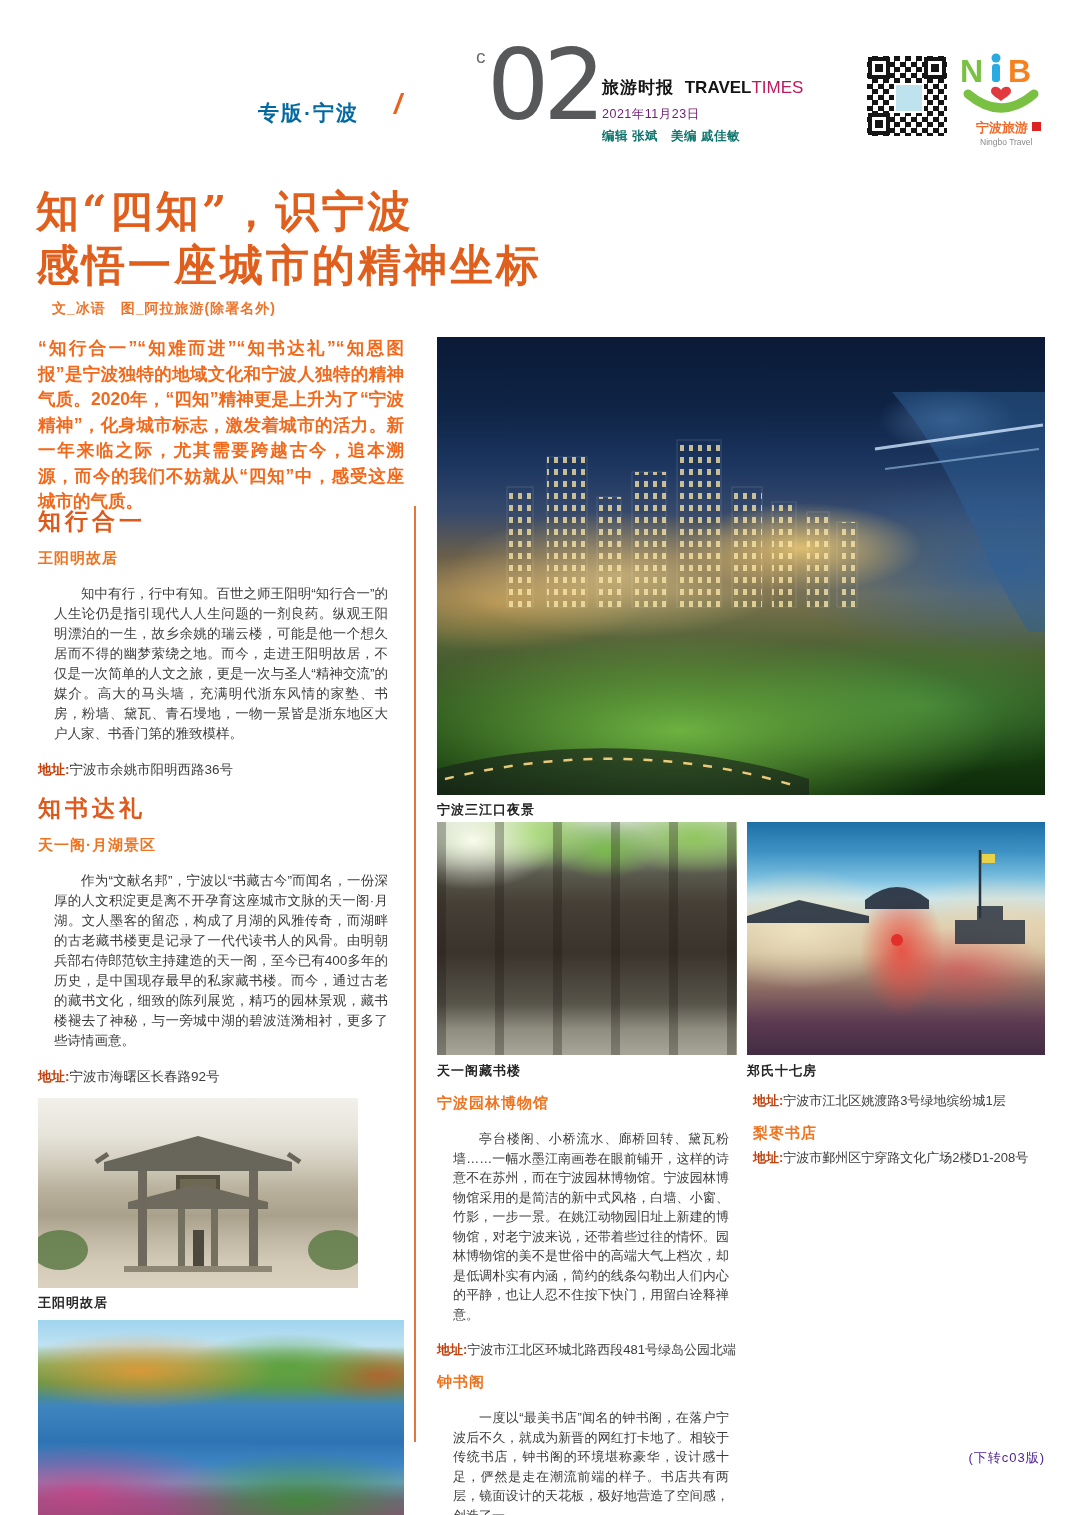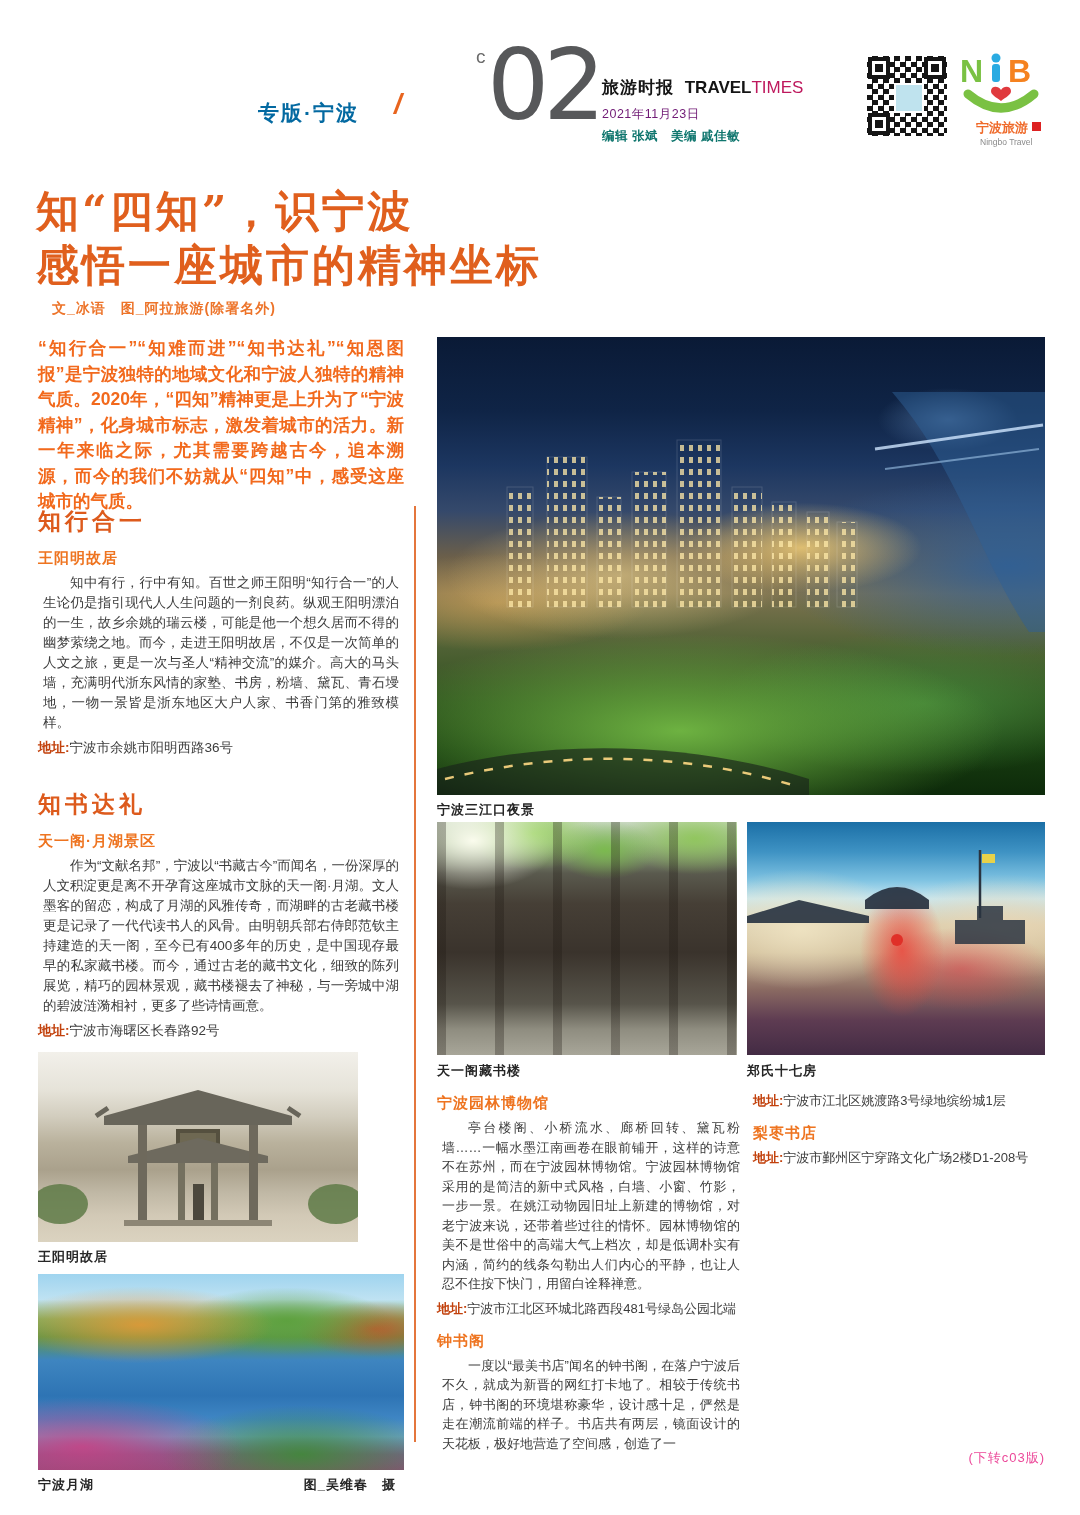--- a/index.html
+++ b/index.html
@@ -37,24 +37,24 @@
   .byline{left:52px;top:300px;font-size:14px;font-weight:bold;color:#ed742a;letter-spacing:1px;}
   .intro{left:38px;top:336px;width:366px;font-size:17.5px;line-height:25.5px;font-weight:bold;
          color:#f2691c;text-align:justify;}
 
   
   .colL{left:38px;top:506px;width:366px;}
   .colM{left:437px;top:1094px;width:308px;}
   .colR{left:753px;top:1090px;width:292px;}
   h2.sec{margin:0 0 12px 0;font-family:"DejaVu Serif",serif;font-size:23px;color:#dd5a1c;
          letter-spacing:4px;font-weight:bold;}
-  h2.sec.second{margin-top:32px;}
+  h2.sec.second{margin-top:14px;}
   h3.entry{margin:0 0 5px 0;font-size:15px;color:#ee7420;font-weight:bold;letter-spacing:1px;}
   h3.entry.later{margin-top:14px;}
-  p.body{margin:5px;font-size:13.5px;line-height:20px;text-align:justify;text-indent:2em;color:#3c3c3c;}
+  p.body{margin:16px;font-size:13.5px;line-height:20px;text-align:justify;text-indent:2em;color:#3c3c3c;}
   .colM p.body,.colR p.body{font-size:13px;line-height:19.5px;}
   p.body.noindent{text-indent:0;}
   p.addr{margin:1px 0 0 0;font-size:13.5px;line-height:19px;color:#3c3c3c;}
   .colM p.addr,.colR p.addr{font-size:13px;}
   p.addr b{color:#c2410c;}
 
   .divider{left:414px;top:506px;width:2px;height:936px;background:#e4763c;}
 
   
   .ph{position:relative;overflow:hidden;}
@@ -92,21 +92,21 @@
     linear-gradient(180deg,#f2f0ea 0%,#e6e3d9 20%,#d2cdbe 34%,#b9b19c 48%,#aaa18c 62%,#c0b8a5 74%,#d2c9b6 86%,#dbd3c0 100%);}
 
   .ph-yuehu{margin-top:8px;width:366px;height:196px;background:
     radial-gradient(190px 55px at 28% 26%, rgba(240,150,50,.8), transparent 70%),
     radial-gradient(150px 48px at 68% 24%, rgba(90,160,60,.9), transparent 70%),
     radial-gradient(110px 40px at 92% 28%, rgba(200,80,40,.8), transparent 70%),
     radial-gradient(230px 70px at 12% 88%, rgba(210,60,130,.8), transparent 70%),
     radial-gradient(200px 70px at 72% 92%, rgba(60,140,50,.85), transparent 70%),
     linear-gradient(180deg,#9fd4ef 0%,#bfe2f2 13%,#7fae60 23%,#5e9748 32%,#3e85c0 44%,#2e74b4 62%,#3f86c4 74%,#6aa0c8 83%,#7a5f8a 92%,#8a4f7a 100%);}
 
-  .note{right:35px;top:1449px;font-size:13px;color:#ec4899;letter-spacing:1px;}
+  .note{right:35px;top:1449px;font-size:13px;color:#4c1d95;letter-spacing:1px;}
 </style>
 </head>
 <body>
 
 <div class="page">
 
   <div class="abs edition">专版·宁波</div>
   <div class="abs slash">/</div>
   <div class="abs pg-letter">c</div>
   <div class="abs pg-num">02</div>

